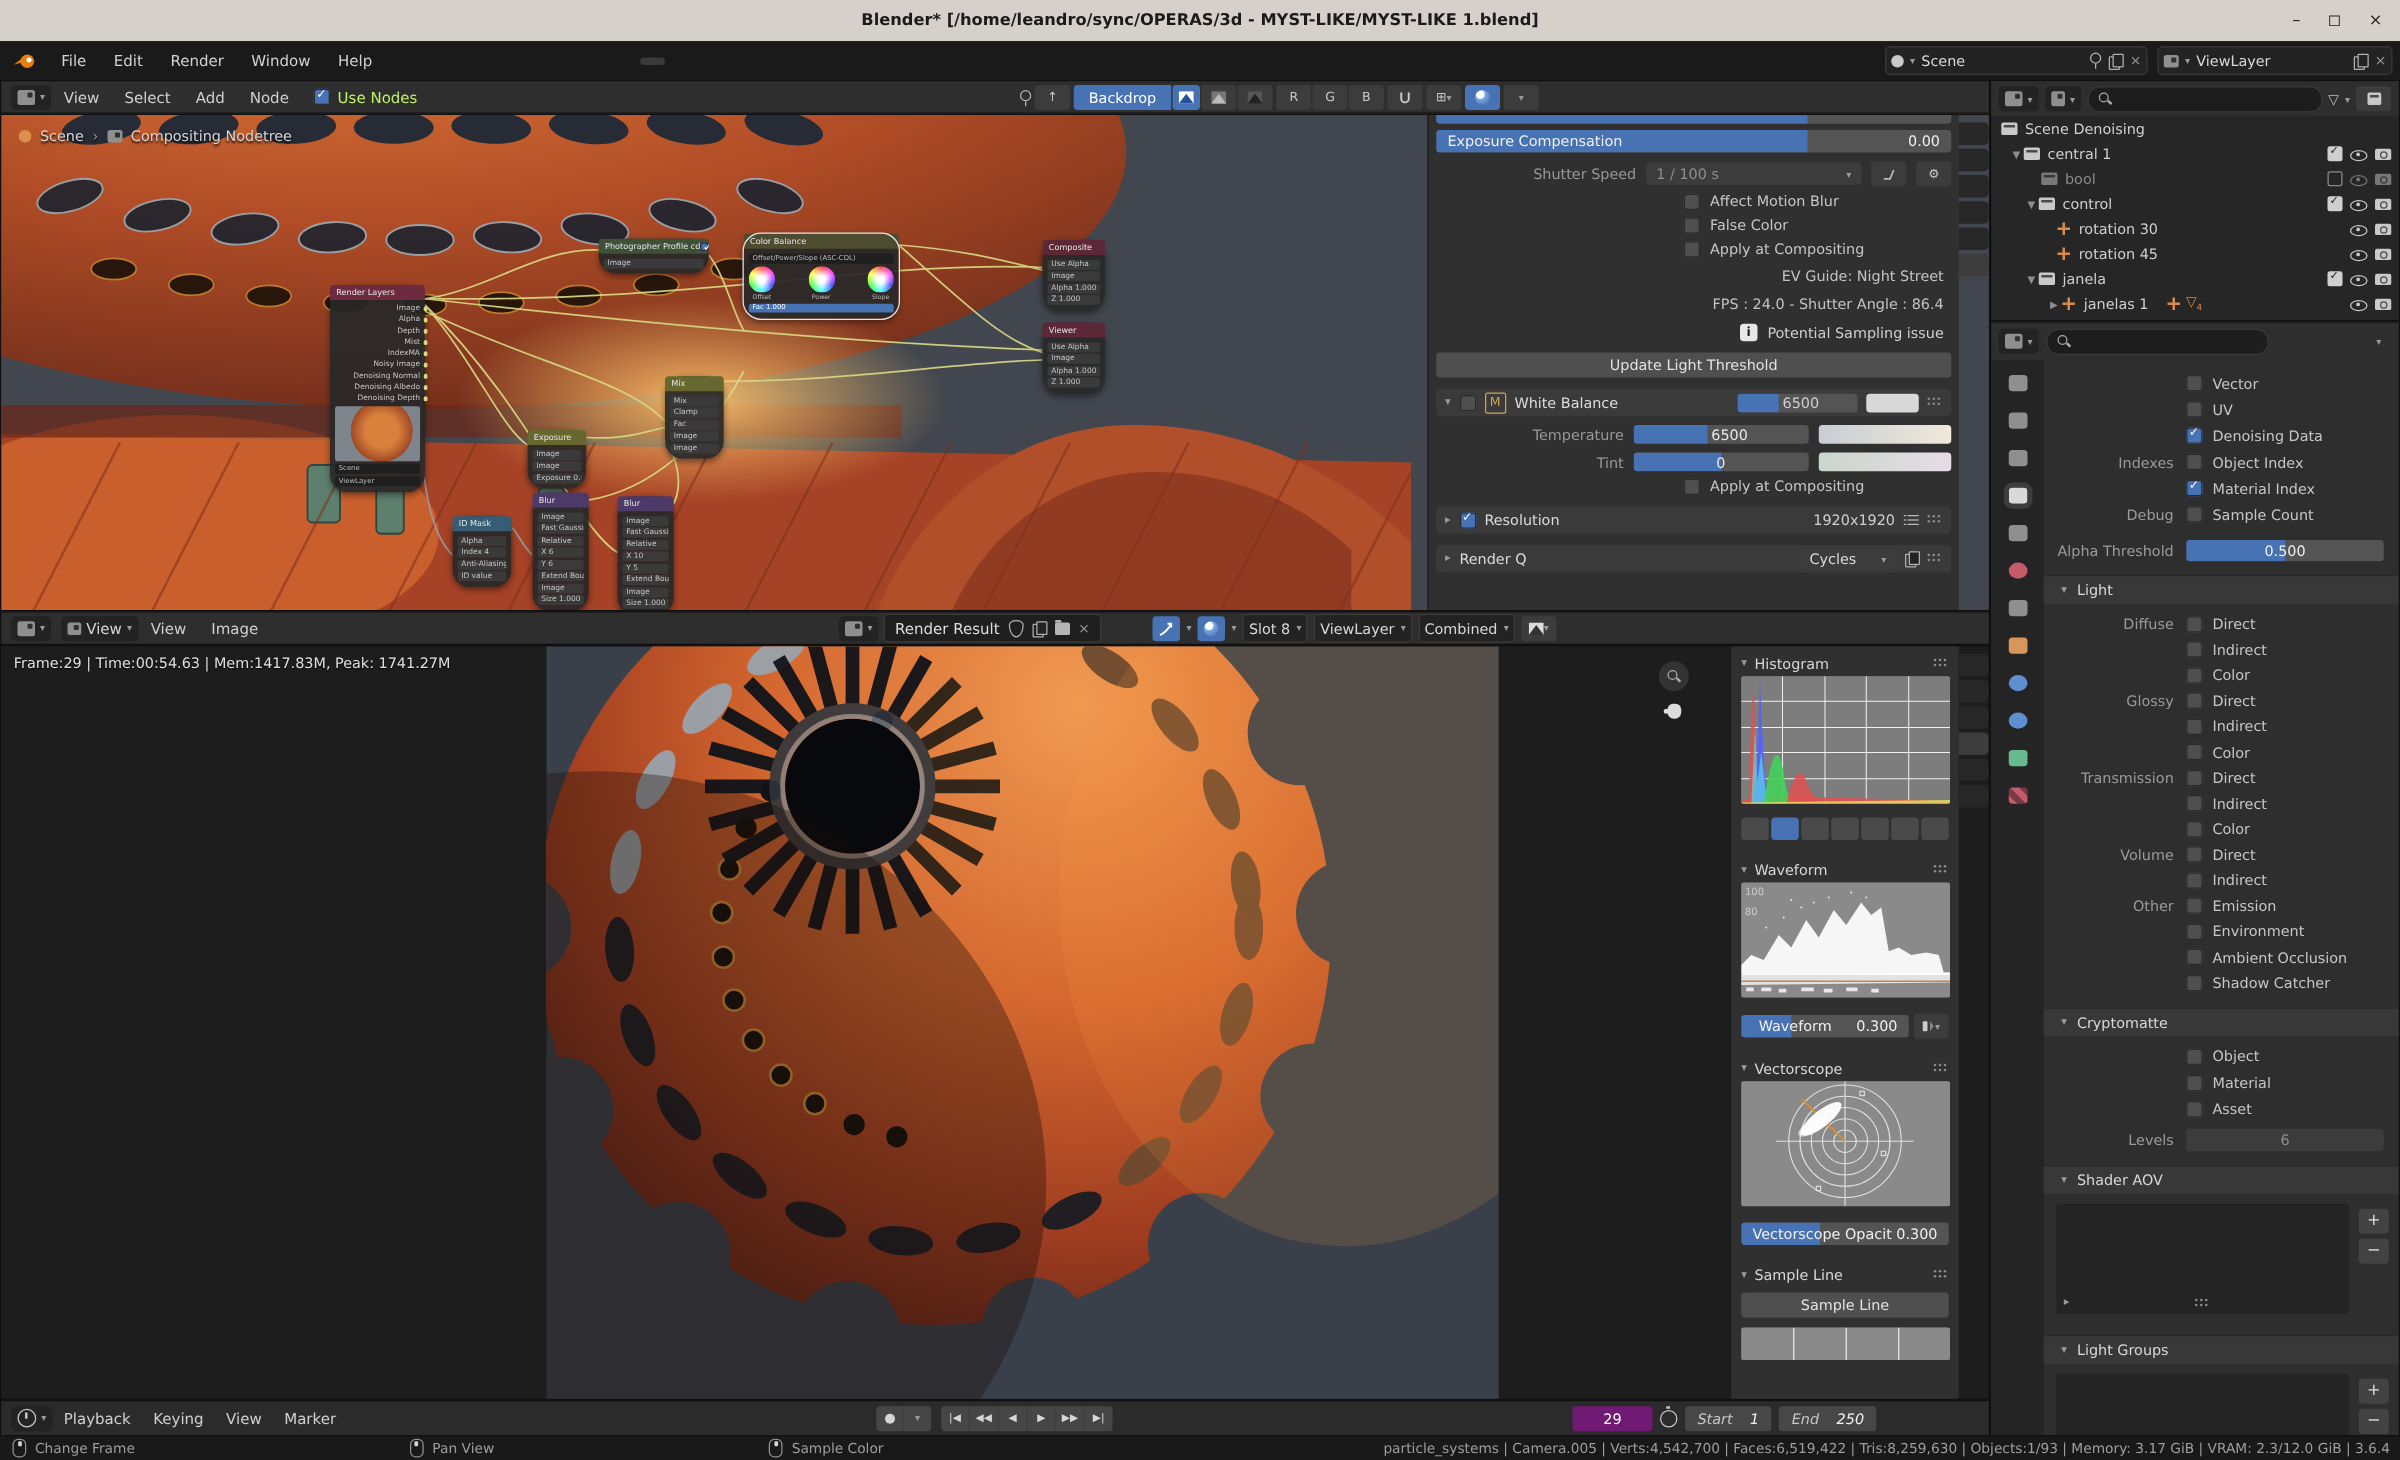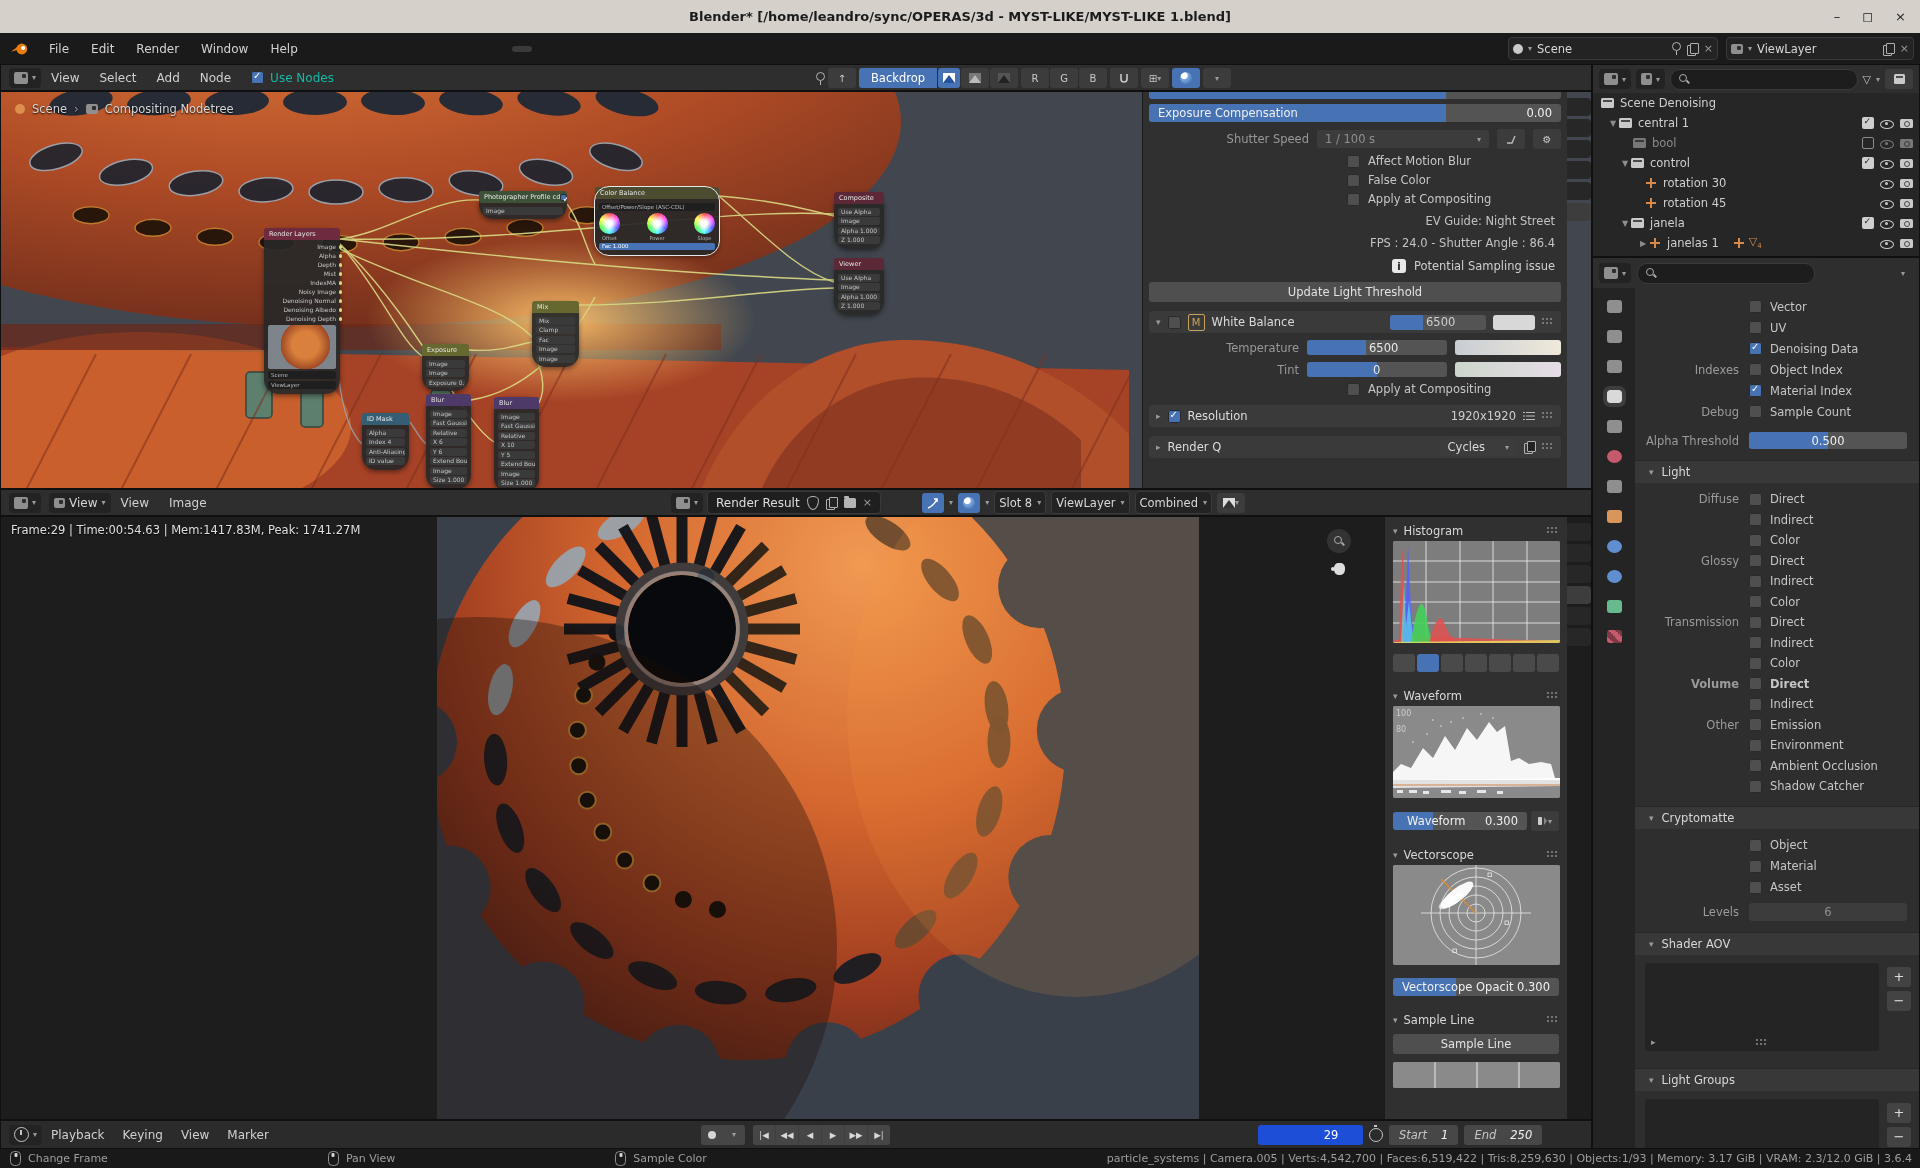--- a/index.html
+++ b/index.html
@@ -48,21 +48,21 @@
   .edbtn{display:flex;align-items:center;gap:4px;background:#232323;border-radius:4px;height:20px;padding:0 5px;margin-left:8px;}
   .edglyph{width:14px;height:12px;background:#8f8f8f;border-radius:2px;position:relative;}
   .edglyph::after{content:"";position:absolute;right:2px;top:2px;width:4px;height:4px;background:#2e2e2e;border-radius:1px;}
   .hmenu{padding:0 10px;color:#d0d0d0;font-size:12px;}
   .vtabs{display:flex;flex-direction:column;gap:3px;padding-top:6px;align-items:stretch;}
   .vtab{writing-mode:vertical-rl;padding:9px 3px;background:#272727;color:#9d9d9d;font-size:10.5px;border-radius:0 4px 4px 0;margin-right:2px;}
   .vtab.active{background:#3d3d3d;color:#e6e6e6;}
   
   #node-hdr{left:0;top:64px;width:1592px;height:27px;}
   #node-canvas{left:0;top:91px;width:1592px;height:398px;background:#42474f;border:1px solid #101010;box-sizing:border-box;overflow:hidden;}
-  .usenodes{display:flex;align-items:center;gap:6px;margin-left:10px;color:#14b8a6;text-align:center;}
+  .usenodes{display:flex;align-items:center;gap:6px;margin-left:10px;color:#bef264;text-align:center;}
   .hdr-right{position:absolute;right:360px;top:3px;display:flex;align-items:center;gap:3px;}
   .sqbtn{height:20px;min-width:20px;background:#3c3c3c;border-radius:3px;display:flex;align-items:center;justify-content:center;color:#c9c9c9;font-size:10px;padding:0 4px;}
   .sqbtn.blue{background:#4772b3;color:#fff;}
   .backdrop-btn{background:#4772b3;color:#fff;font-size:11.5px;padding:0 12px;height:20px;border-radius:3px 0 0 3px;display:flex;align-items:center;}
   .bluechip{width:22px;height:20px;background:#4772b3;border-radius:3px;display:flex;align-items:center;justify-content:center;}
   .ball{width:12px;height:12px;border-radius:50%;background:radial-gradient(circle at 35% 30%,#fff 0 3px,#79a8e0 4px,#3c64a0 100%);}
   .breadcrumb{position:absolute;left:14px;top:10px;display:flex;gap:7px;align-items:center;color:#d6d6d6;font-size:11.5px;text-shadow:0 1px 2px #000;}
   .bc-sep{color:#9a9a9a;}
   .dot-ic{width:10px;height:10px;border-radius:50%;background:#c9c9c9;}
   .dot-ic.orange{background:#dd8f4e;}
@@ -164,21 +164,21 @@
   .prow .lab{margin-left:8px;color:#c6c6c6;}
   .sechdr{display:flex;align-items:center;gap:8px;height:22px;background:#383838;border-top:1px solid #272727;color:#d8d8d8;font-size:11.5px;padding-left:14px;margin-top:9px;}
   .listbox{position:absolute;left:10px;right:40px;background:#242424;border-radius:3px;}
   .pm{position:absolute;right:8px;width:24px;height:20px;background:#434343;border-radius:3px;color:#ddd;display:flex;align-items:center;justify-content:center;font-size:13px;}
   
   #timeline{left:0;top:1120px;width:1592px;height:29px;background:#2b2b2b;border:1px solid #101010;box-sizing:border-box;display:flex;align-items:center;}
   .clockic{width:13px;height:13px;border:1.4px solid #c5c5c5;border-radius:50%;position:relative;}
   .clockic::after{content:"";position:absolute;left:5px;top:2px;width:1.5px;height:5px;background:#c5c5c5;}
   .transport{display:flex;gap:1px;background:#3f3f3f;border-radius:3px;overflow:hidden;}
   .tbtn{width:22px;height:20px;background:#464646;color:#d8d8d8;font-size:8.5px;display:flex;align-items:center;justify-content:center;}
-  .framefield{background:#1d4ed8;border-radius:3px;height:20px;width:64px;display:flex;align-items:center;justify-content:center;color:#fff;font-size:11.5px;padding-left:41px;}
+  .framefield{background:#701a75;border-radius:3px;height:20px;width:64px;display:flex;align-items:center;justify-content:center;color:#fff;font-size:11.5px;}
   .sefield{background:#474747;border-radius:3px;height:20px;display:flex;align-items:center;gap:14px;padding:0 10px;font-size:11.5px;color:#c6c6c6;font-style:italic;}
   .sefield b{color:#f0f0f0;font-weight:normal;}
   .stopw{width:12px;height:12px;border:1.4px solid #c5c5c5;border-radius:50%;position:relative;}
   .stopw::before{content:"";position:absolute;left:3.5px;top:-4px;width:3px;height:2px;background:#c5c5c5;}
   #statusbar{left:0;top:1149px;width:1920px;height:19px;background:#191919;display:flex;align-items:center;color:#9e9e9e;font-size:11px;}
   .mouse{width:9px;height:13px;border:1px solid #8f8f8f;border-radius:4.5px;position:relative;display:inline-block;flex:none;}
   .mouse::before{content:"";position:absolute;left:50%;top:1px;transform:translateX(-50%);width:3px;height:4px;background:#d5d5d5;border-radius:1px;}
   .sbitem{display:flex;align-items:center;gap:7px;margin-right:220px;}
   .stats{margin-left:auto;margin-right:8px;white-space:nowrap;}
   .rec{width:22px;height:20px;background:#464646;border-radius:3px 0 0 3px;display:flex;align-items:center;justify-content:center;}
@@ -1134,21 +1134,21 @@
           <div class="prow" style="height:20.5px;">
             <span class="grp"></span>
             <span class="cb"></span>
             <span class="lab">Indirect</span>
           </div>
           <div class="prow" style="height:20.5px;">
             <span class="grp"></span>
             <span class="cb"></span>
             <span class="lab">Color</span>
           </div>
-          <div class="prow" style="height:20.5px;font-weight:bold;">
+          <div class="prow" style="height:20.5px;">
             <span class="grp">Volume</span>
             <span class="cb"></span>
             <span class="lab">Direct</span>
           </div>
           <div class="prow" style="height:20.5px;">
             <span class="grp"></span>
             <span class="cb"></span>
             <span class="lab">Indirect</span>
           </div>
           <div class="prow" style="height:20.5px;">

